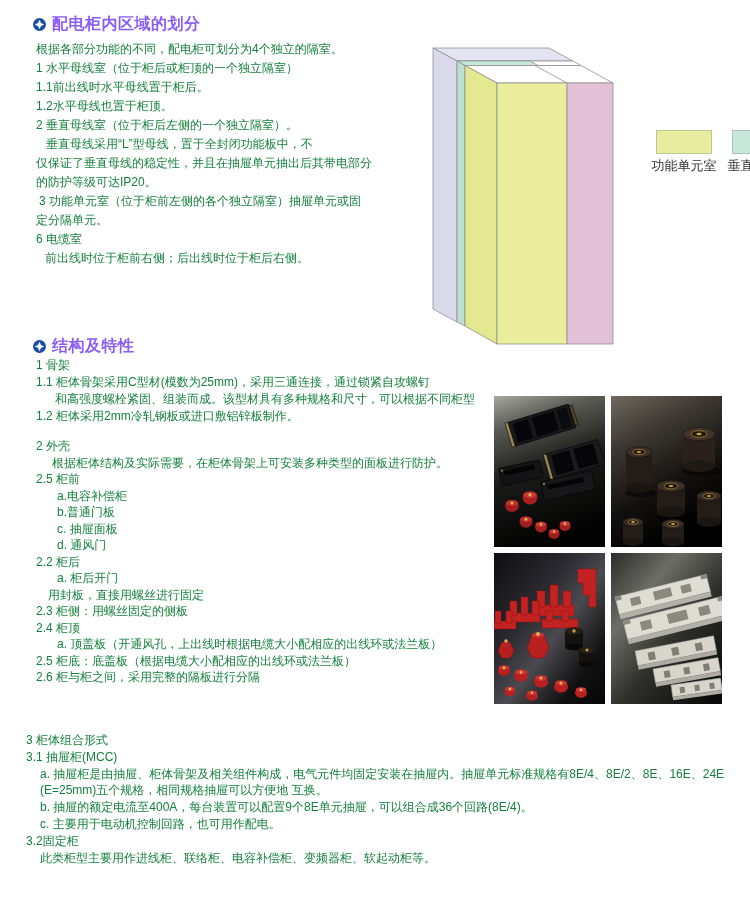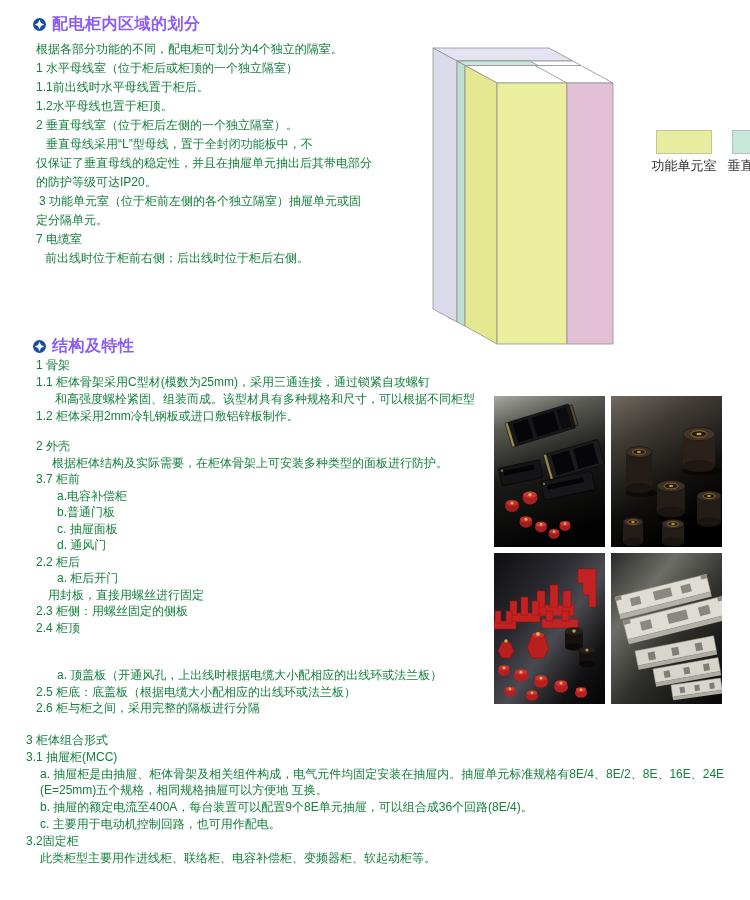--- a/index.html
+++ b/index.html
@@ -45,21 +45,21 @@
   <div class="tl">根据各部分功能的不同，配电柜可划分为4个独立的隔室。</div>
       <div class="tl">1 水平母线室（位于柜后或柜顶的一个独立隔室）</div>
       <div class="tl">1.1前出线时水平母线置于柜后。</div>
       <div class="tl">1.2水平母线也置于柜顶。</div>
       <div class="tl">2 垂直母线室（位于柜后左侧的一个独立隔室）。</div>
       <div class="tl" style="padding-left: 10px;">垂直母线采用“L”型母线，置于全封闭功能板中，不</div>
       <div class="tl">仅保证了垂直母线的稳定性，并且在抽屉单元抽出后其带电部分</div>
       <div class="tl">的防护等级可达IP20。</div>
       <div class="tl" style="padding-left: 3px;">3 功能单元室（位于柜前左侧的各个独立隔室）抽屉单元或固</div>
       <div class="tl">定分隔单元。</div>
-      <div class="tl">7 电缆室</div>
+      <div class="tl">6 电缆室</div>
       <div class="tl" style="padding-left: 9px;">前出线时位于柜前右侧；后出线时位于柜后右侧。</div>
     </div>
 
   <svg id="diagram" width="190" height="310" viewBox="0 0 190 310">
     <g stroke="#8f8f8f" stroke-width="0.8" stroke-linejoin="round">
       <polygon points="3,6 119,6 143,19 27,19" fill="#e4e3f1"></polygon>
       <polygon fill="#ffffff" points="27,19 143,19 151,23.5 35,23.5"></polygon>
       <polygon points="27,19 100,19 108,23.5 35,23.5" fill="#c6e7da"></polygon>
       <polygon points="35,23.5 151,23.5 183,41 67,41" fill="#ffffff"></polygon>
       <line x1="105" y1="23.5" x2="137" y2="41" fill="none"></line>
@@ -109,31 +109,31 @@
   <div class="tl">1 骨架</div>
       <div class="tl">1.1 柜体骨架采用C型材(模数为25mm)，采用三通连接，通过锁紧自攻螺钉</div>
       <div class="tl" style="padding-left: 19px;">和高强度螺栓紧固、组装而成。该型材具有多种规格和尺寸，可以根据不同柜型</div>
       <div class="tl">1.2 柜体采用2mm冷轧钢板或进口敷铝锌板制作。</div>
     </div>
 
   <div class="tblock" id="block-shell">
 
   <div class="tl">2 外壳</div>
       <div class="tl" style="padding-left: 16px;">根据柜体结构及实际需要，在柜体骨架上可安装多种类型的面板进行防护。</div>
-      <div class="tl">3.7 柜前</div>
+      <div class="tl">2.5 柜前</div>
       <div class="tl" style="padding-left: 21px;">a.电容补偿柜</div>
       <div class="tl" style="padding-left: 21px;">b.普通门板</div>
       <div class="tl" style="padding-left: 21px;">c. 抽屉面板</div>
       <div class="tl" style="padding-left: 21px;">d. 通风门</div>
       <div class="tl">2.2 柜后</div>
       <div class="tl" style="padding-left: 21px;">a. 柜后开门</div>
       <div class="tl" style="padding-left: 12px;">用封板，直接用螺丝进行固定</div>
       <div class="tl">2.3 柜侧：用螺丝固定的侧板</div>
       <div class="tl">2.4 柜顶</div>
-      <div class="tl" style="padding-left: 21px; margin-top: 31px;">a. 顶盖板（开通风孔，上出线时根据电缆大小配相应的出线环或法兰板）</div>
+      <div class="tl" style="padding-left: 21px;">a. 顶盖板（开通风孔，上出线时根据电缆大小配相应的出线环或法兰板）</div>
       <div class="tl">2.5 柜底：底盖板（根据电缆大小配相应的出线环或法兰板）</div>
       <div class="tl">2.6 柜与柜之间，采用完整的隔板进行分隔</div>
     </div>
 
   <div class="tblock" id="block-combination">
 
   <div class="tl">3 柜体组合形式</div>
       <div class="tl">3.1 抽屉柜(MCC)</div>
       <div class="tl" style="padding-left: 14px;">a. 抽屉柜是由抽屉、柜体骨架及相关组件构成，电气元件均固定安装在抽屉内。抽屉单元标准规格有8E/4、8E/2、8E、16E、24E</div>
       <div class="tl" style="padding-left: 14px;">(E=25mm)五个规格，相同规格抽屉可以方便地 互换。</div>

